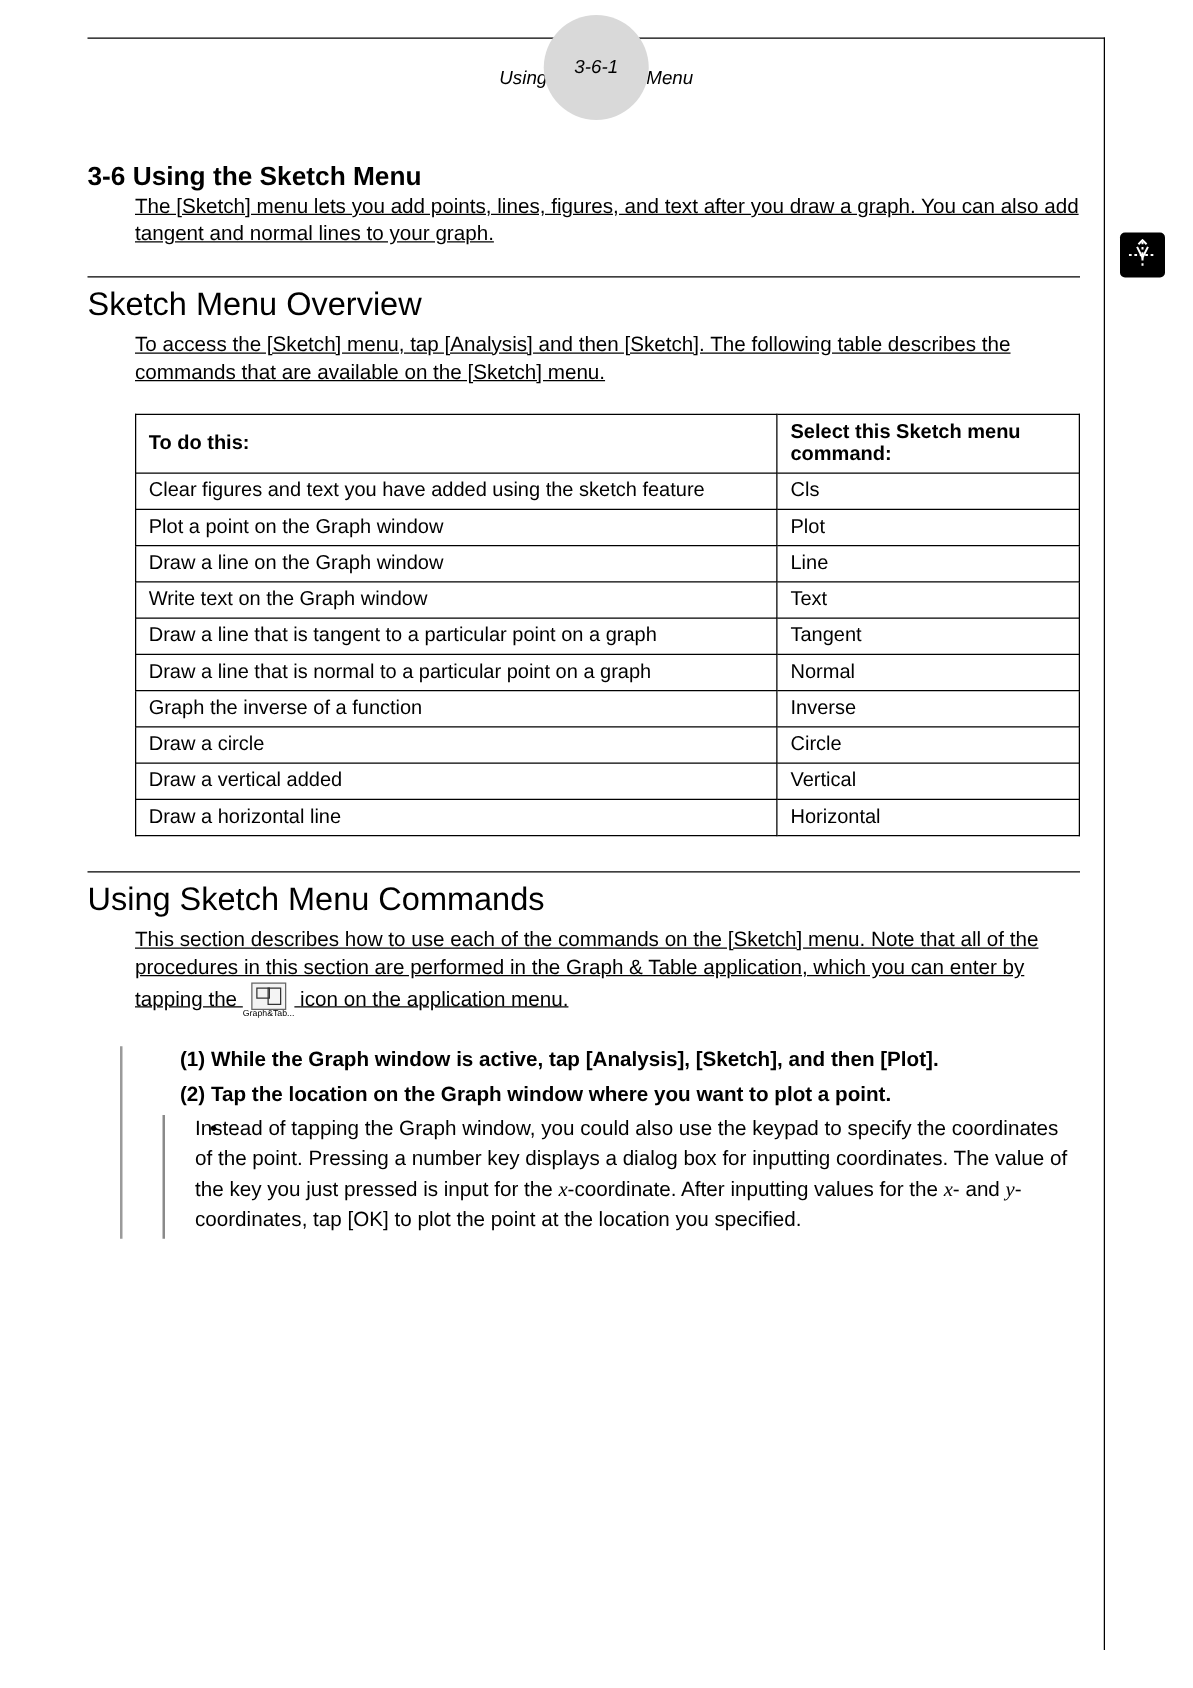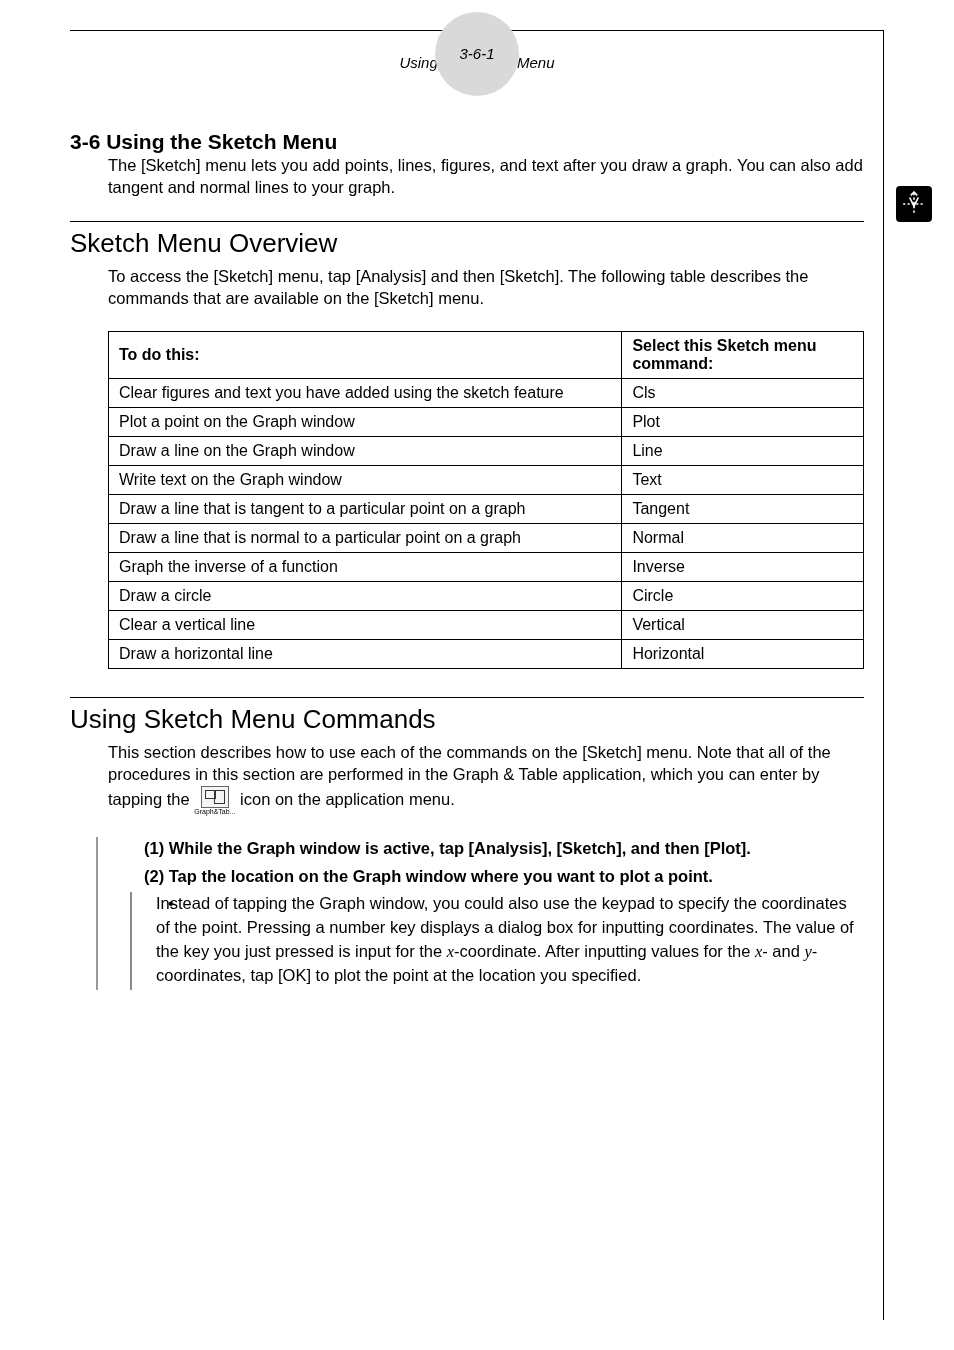--- a/index.html
+++ b/index.html
@@ -8,21 +8,21 @@
   .rule-right { position: absolute; right: 70px; top: 30px; bottom: 30px; border-right: 1px solid #000; }
   .rule-top { position: absolute; left: 70px; right: 70px; top: 30px; border-top: 1px solid #000; }
 
   .header-badge { position: absolute; top: 12px; left: 50%; transform: translateX(-50%); width: 84px; height: 84px; background: #d9d9d9; border-radius: 50%; display:flex; align-items:center; justify-content:center; flex-direction:column; font-style: italic; font-size: 14px; line-height: 1.2; z-index:2;}
   .header-badge .pn { font-style: italic; font-size: 15px; margin-bottom:1px;}
   .header-tail { position: absolute; top: 54px; left:50%; transform:translateX(-50%); font-style: italic; font-size: 15px; white-space:nowrap;}
 
   .content { position: absolute; top: 130px; left: 70px; right: 90px; }
 
   h1 { font-size: 21px; font-weight: bold; }
-  .intro, .section-intro, .sub-intro { font-size: 16.5px; line-height: 1.35; margin-bottom: 22px; padding-left: 38px;}
+  .intro, .section-intro, .sub-intro { font-size: 16.5px; line-height: 1.35; margin-bottom: 22px; padding-left: 38px; text-decoration: underline;}
   .hr { border-top: 1.5px solid #000; margin-bottom: 6px; }
   h2 { font-size: 26px; font-weight: normal; margin-bottom: 6px; }
 
   table.sketch { width: 100%; border-collapse: collapse; margin: 6px 0 28px 38px; width: calc(100% - 38px); font-size: 16px; }
   table.sketch th, table.sketch td { border: 1px solid #000; padding: 5px 10px; text-align: left; vertical-align: middle; }
   table.sketch th { font-weight: bold; }
   table.sketch th.col1 { width: 68%; }
 
   .icon-box { display:inline-block; vertical-align:middle; border:1px solid #666; width:28px; height:22px; position:relative; background:#f4f4f4;}
   .icon-box::before { content:""; position:absolute; left:3px; top:3px; width:9px; height:7px; border:1px solid #333;}
@@ -107,21 +107,21 @@
           </tr>
         <tr>
             <td>Graph the inverse of a function</td>
             <td>Inverse</td>
           </tr>
         <tr>
             <td>Draw a circle</td>
             <td>Circle</td>
           </tr>
         <tr>
-            <td>Clear a vertical line</td>
+            <td>Draw a vertical added</td>
             <td>Vertical</td>
           </tr>
         <tr>
             <td>Draw a horizontal line</td>
             <td>Horizontal</td>
           </tr>
       </tbody>
     </table>
 
     <div class="hr"></div>

